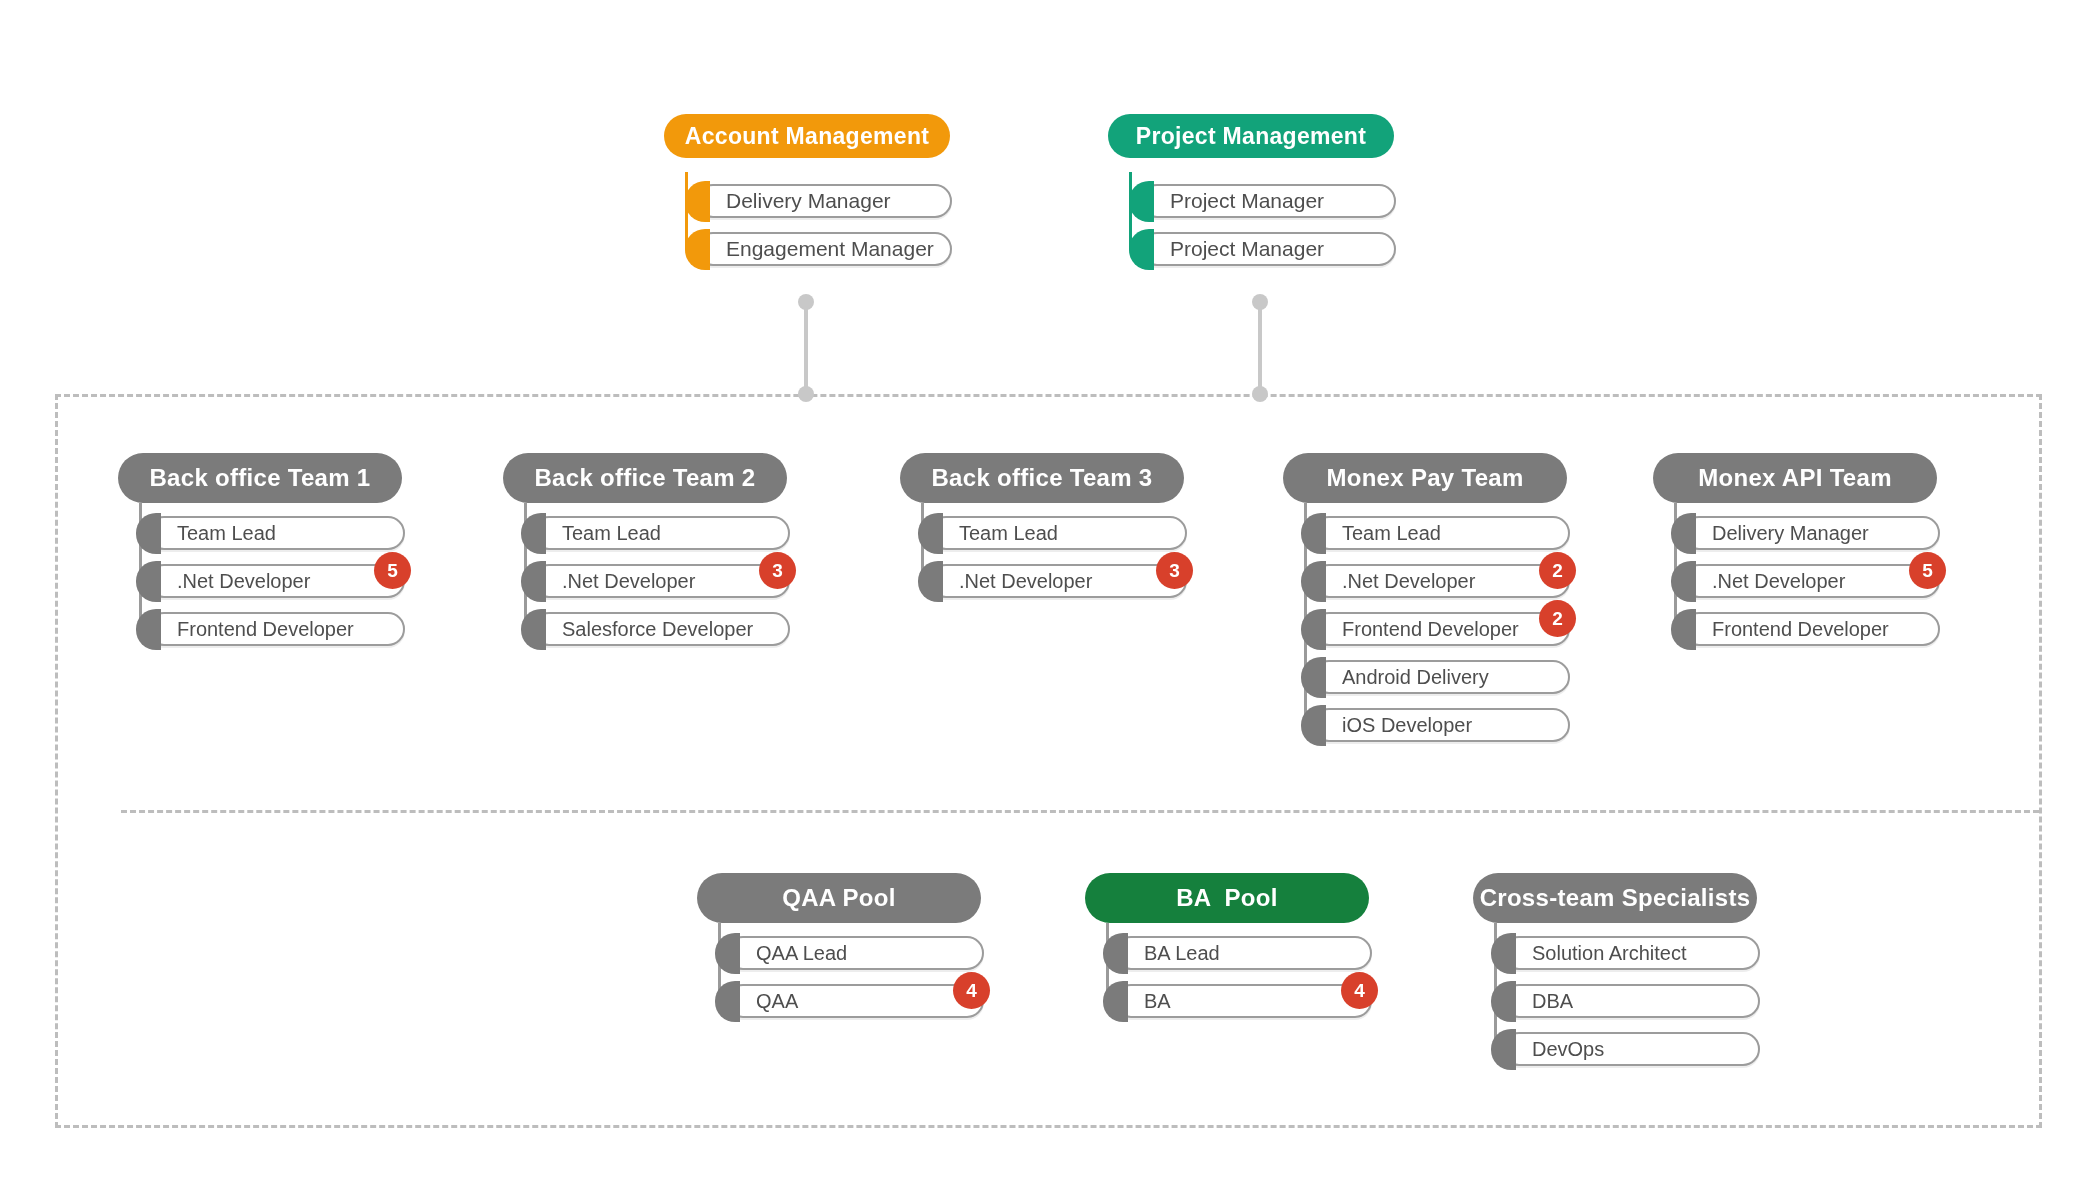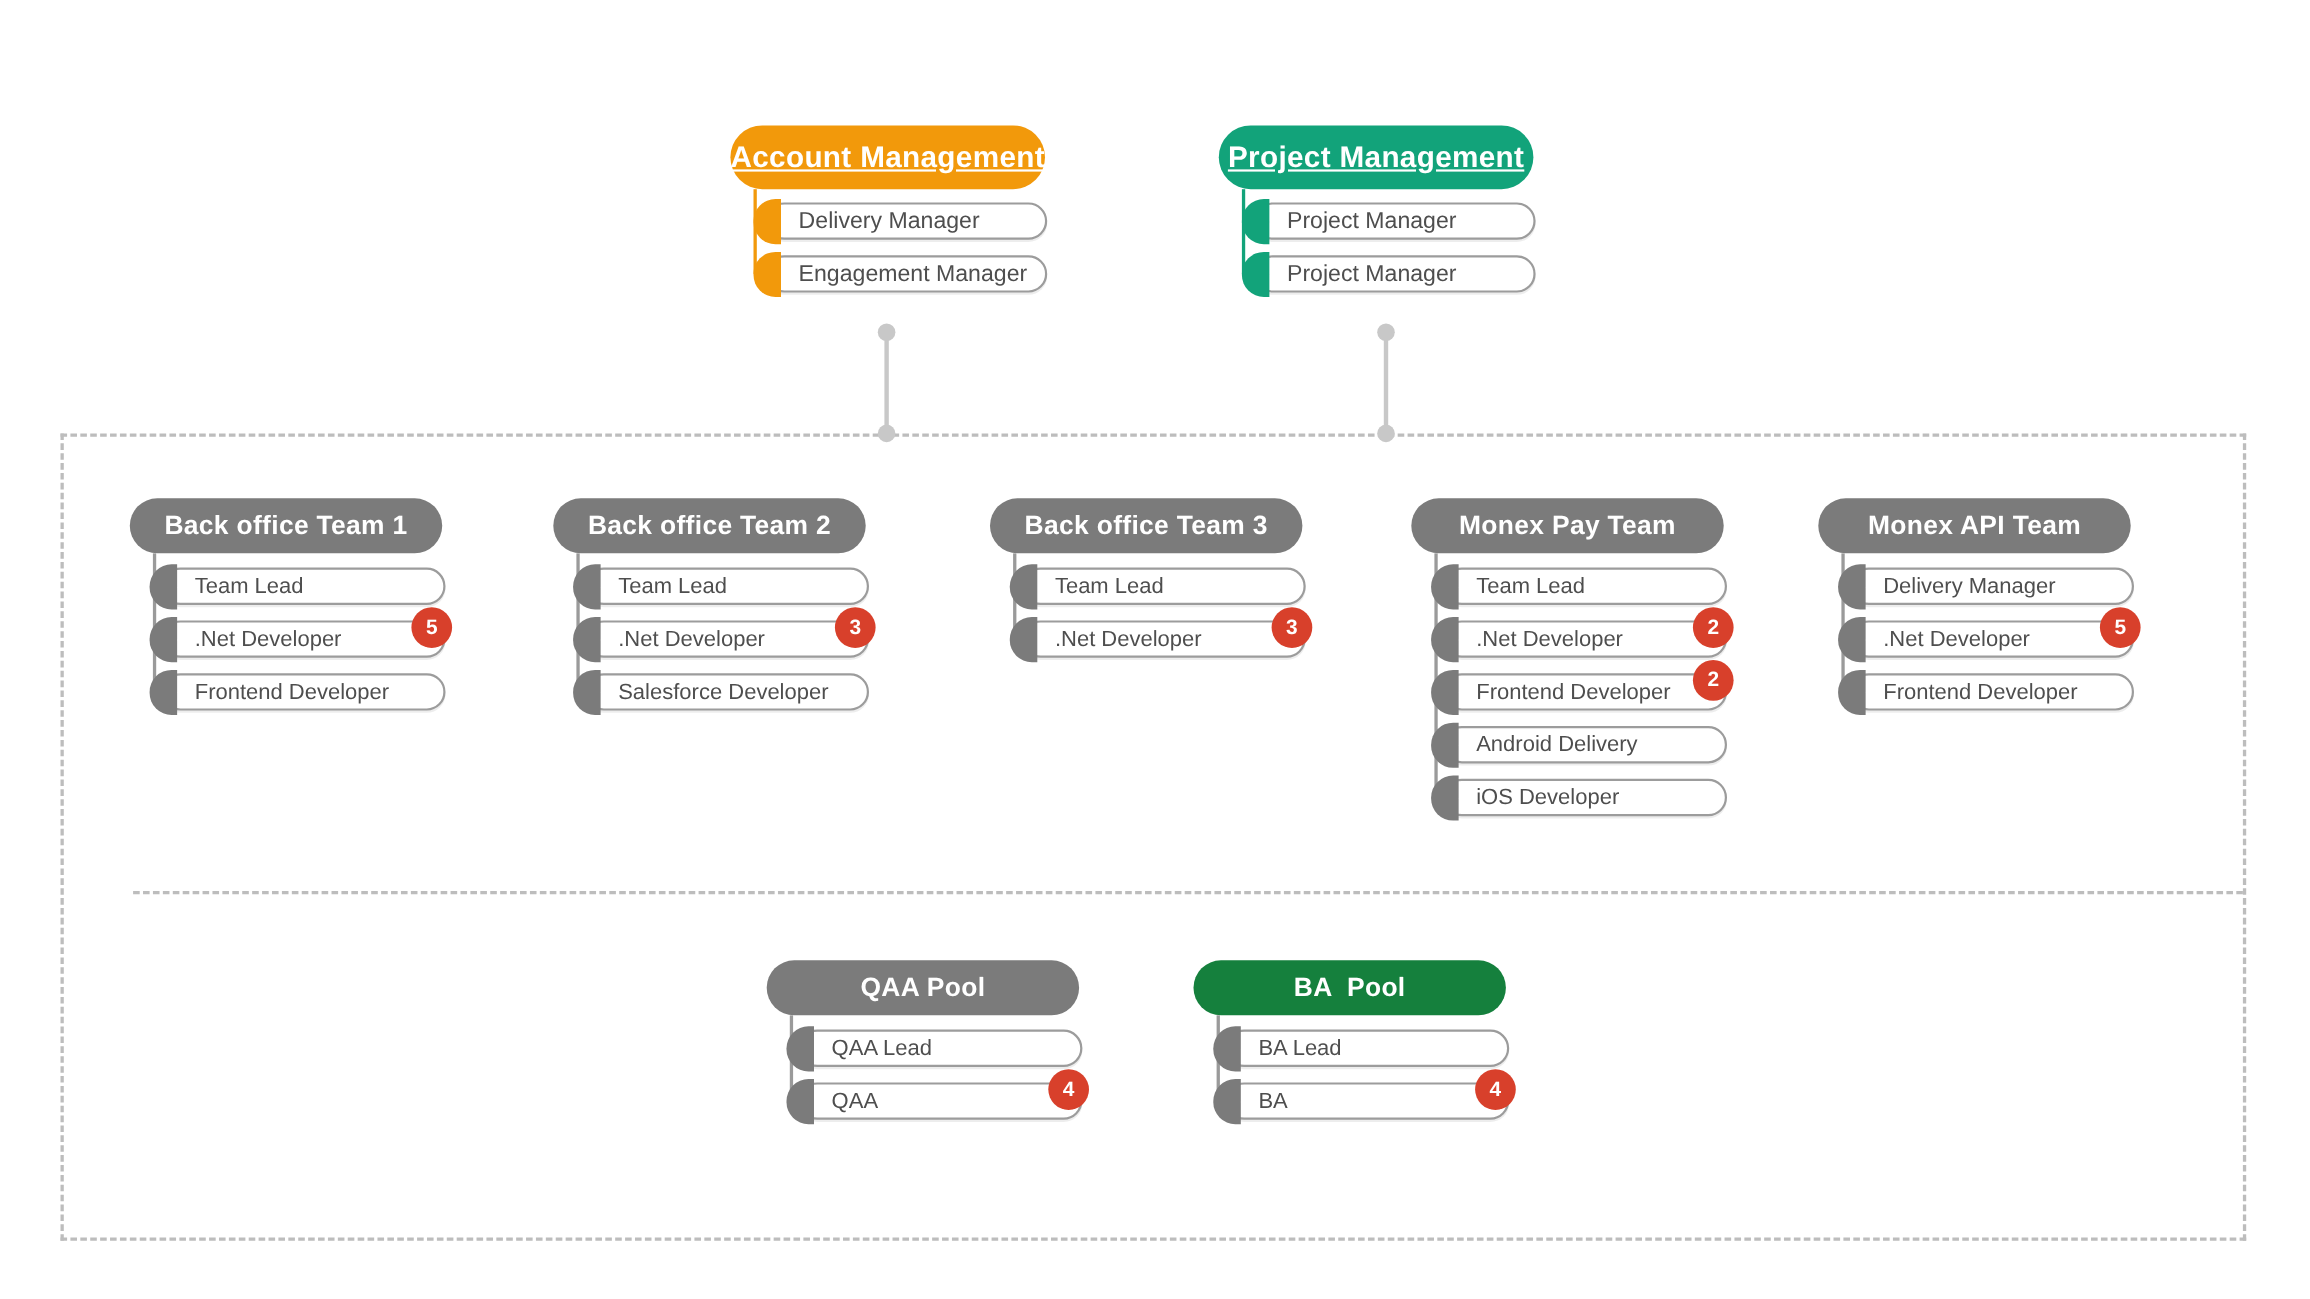--- a/index.html
+++ b/index.html
@@ -15,21 +15,21 @@
   .drop-line{position:absolute;width:4px;background:#c8c8c8;}
   .drop-line::before,.drop-line::after{content:"";position:absolute;left:50%;
       width:16px;height:16px;margin-left:-8px;border-radius:50%;background:#c8c8c8;}
   .drop-line::before{top:-8px;}
   .drop-line::after{bottom:-8px;}
 
   
   .group{position:absolute;}
   .g-header{position:relative;display:flex;align-items:center;justify-content:center;
             color:#ffffff;font-weight:bold;white-space:pre;z-index:2;letter-spacing:.3px;}
-  .top .g-header{width:286px;height:58px;border-radius:29px;font-size:27px;text-decoration:underline;}
+  .top .g-header{width:286px;height:44px;border-radius:29px;font-size:23px;}
   .team .g-header{width:284px;height:50px;border-radius:25px;font-size:24px;}
 
   .vline{position:absolute;width:3px;z-index:0;}
   .top  .vline{left:21px;top:58px;}
   .team .vline{left:21px;top:50px;}
 
   .item{position:absolute;height:34px;background:#ffffff;border:2px solid #9c9c9c;
         border-radius:18px;box-sizing:border-box;display:flex;align-items:center;
         padding-left:28px;color:#4e4e4e;z-index:1;
         box-shadow:0 2px 0 rgba(0,0,0,0.07);}
@@ -185,13 +185,29 @@
       <div class="item" style="top: 63px;">
         <span class="tab" style="background: rgb(123, 123, 123);"></span>
         <span>BA Lead</span>
       </div>
       <div class="item" style="top: 111px;">
         <span class="tab" style="background: rgb(123, 123, 123);"></span>
         <span>BA</span>
         <span class="badge" style="background: rgb(216, 64, 43);">4</span>
       </div>
     </div>
+    <div class="group team" style="left: 1473px; top: 873px;">
+      <div class="vline" style="background: rgb(154, 154, 154); height: 126px;"></div>
+      <div class="g-header" style="background: rgb(123, 123, 123);"><span>Cross-team Specialists</span></div>
+      <div class="item" style="top: 63px;">
+        <span class="tab" style="background: rgb(123, 123, 123);"></span>
+        <span>Solution Architect</span>
+      </div>
+      <div class="item" style="top: 111px;">
+        <span class="tab" style="background: rgb(123, 123, 123);"></span>
+        <span>DBA</span>
+      </div>
+      <div class="item" style="top: 159px;">
+        <span class="tab" style="background: rgb(123, 123, 123);"></span>
+        <span>DevOps</span>
+      </div>
+    </div>
   </div>
 
 </body></html>

